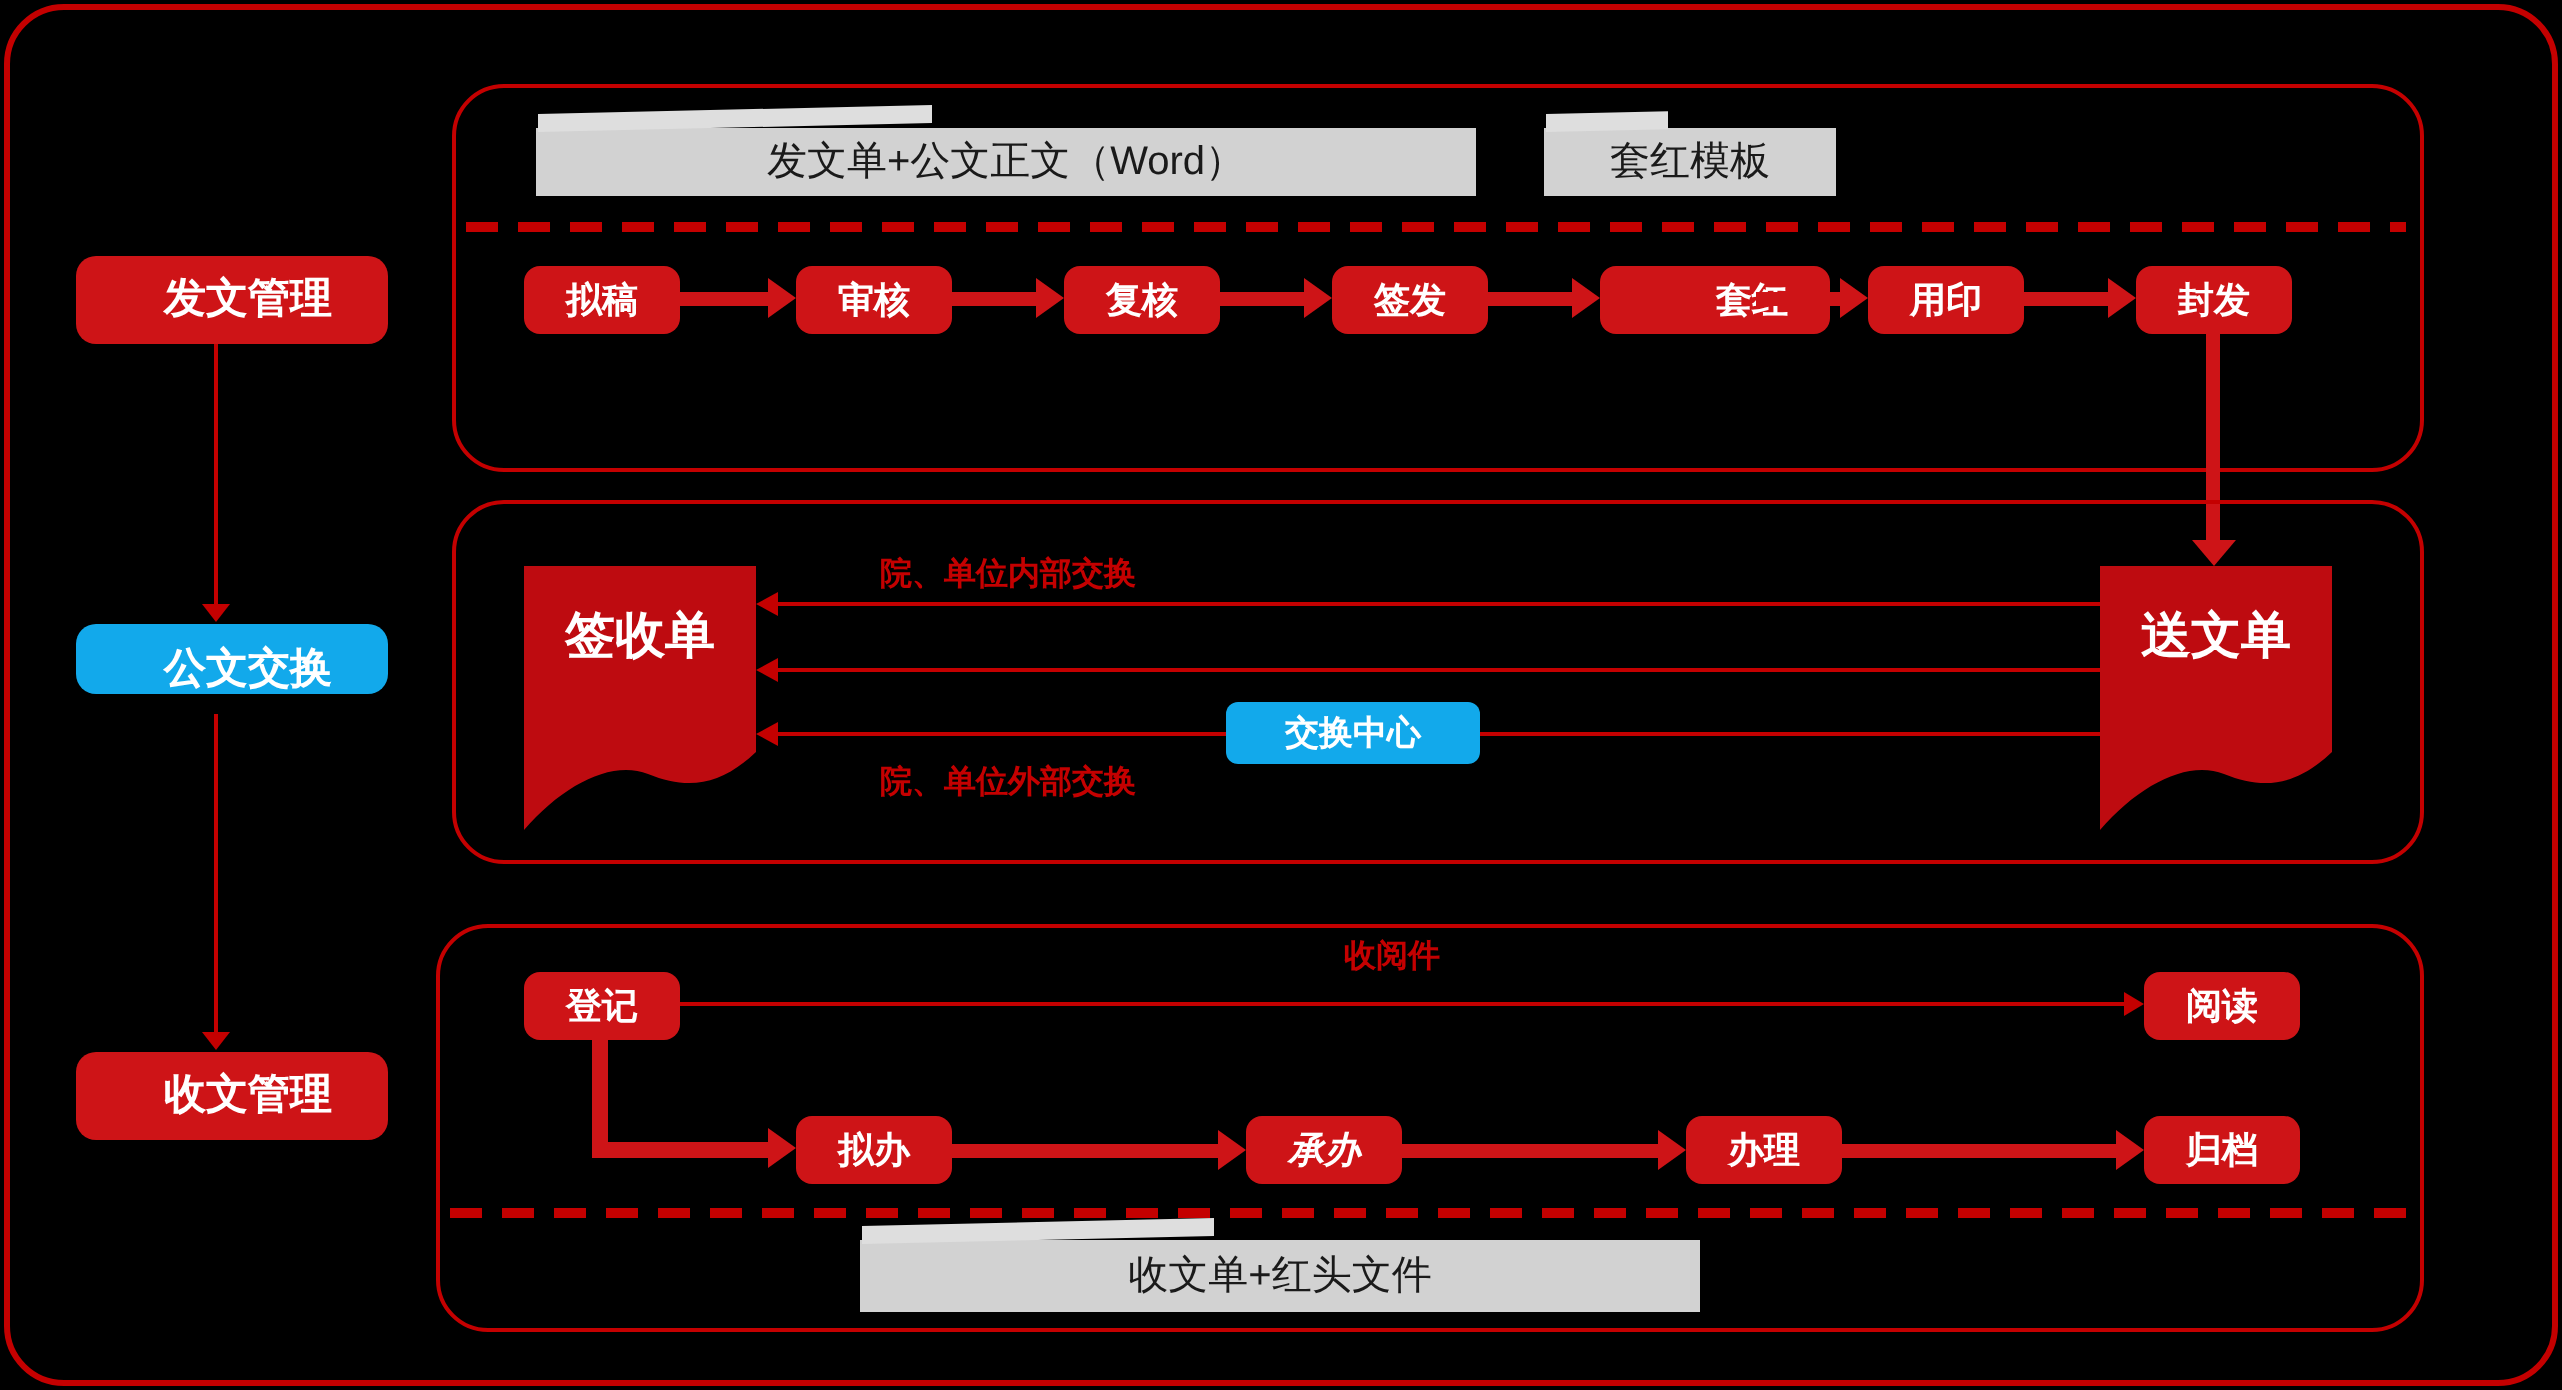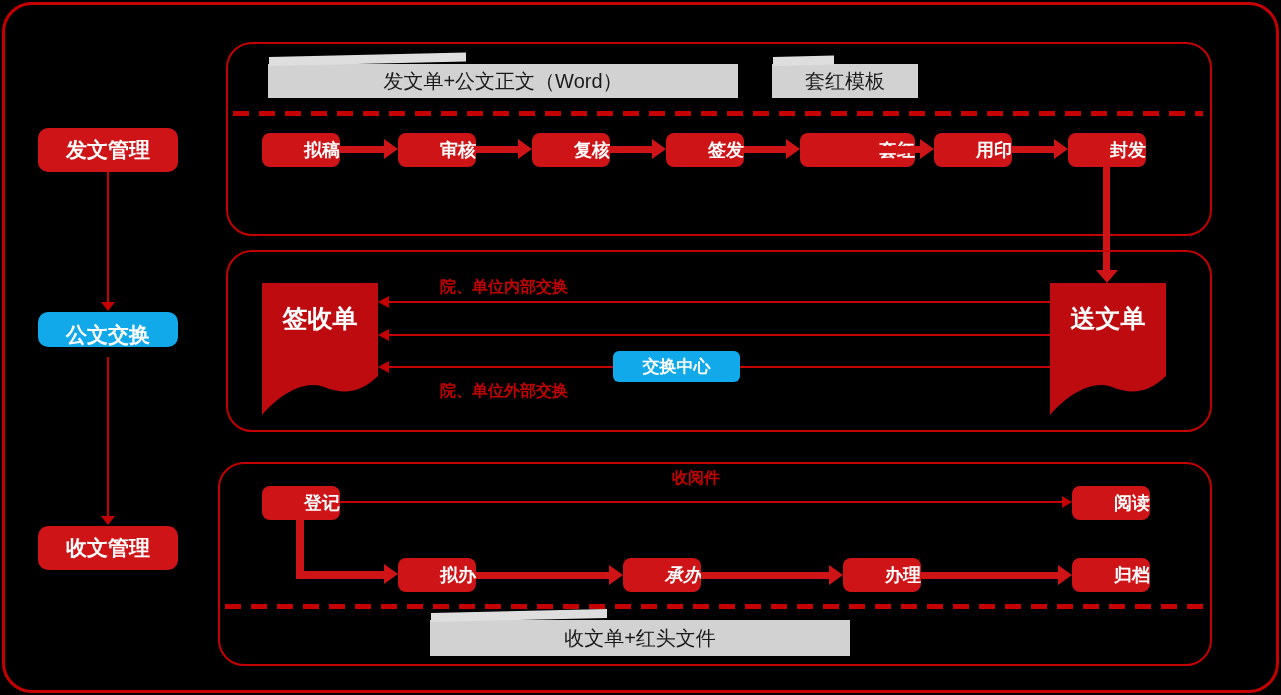--- a/index.html
+++ b/index.html
@@ -8,21 +8,21 @@
     font-family:"Liberation Sans","DejaVu Sans",sans-serif;
   }
   .outer-frame{position:absolute;left:2px;top:2px;width:1271px;height:685px;
     border:3px solid #c40000;border-radius:30px;}
   .panel{position:absolute;border:2px solid #c40000;border-radius:26px;background:transparent;}
   #panel-send{left:226px;top:42px;width:982px;height:190px;}
   #panel-exchange{left:226px;top:250px;width:982px;height:178px;}
   #panel-receive{left:218px;top:462px;width:990px;height:200px;}
 
   .side-box{position:absolute;left:38px;width:140px;border-radius:10px;
-    color:#fff;font-weight:bold;font-size:21px;text-align:center;}
+    color:#fff;font-weight:bold;font-size:21px;text-align:center;padding-left:16px;}
   .red-bg{background:#ce1417;}
   .blue-bg{background:#12a9eb;}
   #stage-send{top:128px;height:44px;line-height:44px;}
   #stage-exchange{top:312px;height:35px;line-height:45px;}
   #stage-receive{top:526px;height:44px;line-height:44px;}
 
   .vline{position:absolute;width:2px;background:#c40000;}
   .vhead{position:absolute;width:0;height:0;border-left:7px solid transparent;
     border-right:7px solid transparent;border-top:9px solid #c40000;}
 
@@ -32,21 +32,21 @@
   #tag-send{left:268px;top:64px;width:470px;height:34px;line-height:34px;}
   #tag-template{left:772px;top:64px;width:146px;height:34px;line-height:34px;}
   #tag-receive{left:430px;top:620px;width:420px;height:36px;line-height:36px;}
 
   .dash{position:absolute;height:5px;
     background:repeating-linear-gradient(90deg,#c40000 0 16px,transparent 16px 26px);}
   #dash-send{left:233px;top:111px;width:970px;}
   #dash-receive{left:225px;top:604px;width:978px;}
 
   .step{position:absolute;width:78px;height:34px;line-height:34px;border-radius:8px;
-    background:#ce1417;color:#fff;font-weight:bold;font-size:18px;text-align:right;}
+    background:#ce1417;color:#fff;font-weight:bold;font-size:18px;text-align:center;}
 
   .ha{position:absolute;height:7px;background:#ce1417;}
   .ha::after{content:"";position:absolute;right:-14px;top:-7px;width:0;height:0;
     border-left:14px solid #ce1417;border-top:10px solid transparent;border-bottom:10px solid transparent;}
   .thick-v{position:absolute;background:#ce1417;}
   .thick-vhead{position:absolute;width:0;height:0;border-left:11px solid transparent;
     border-right:11px solid transparent;border-top:13px solid #ce1417;}
 
   .doc-shape{position:absolute;width:116px;height:135px;}
   .doc-label{position:absolute;width:116px;height:32px;line-height:32px;text-align:center;

